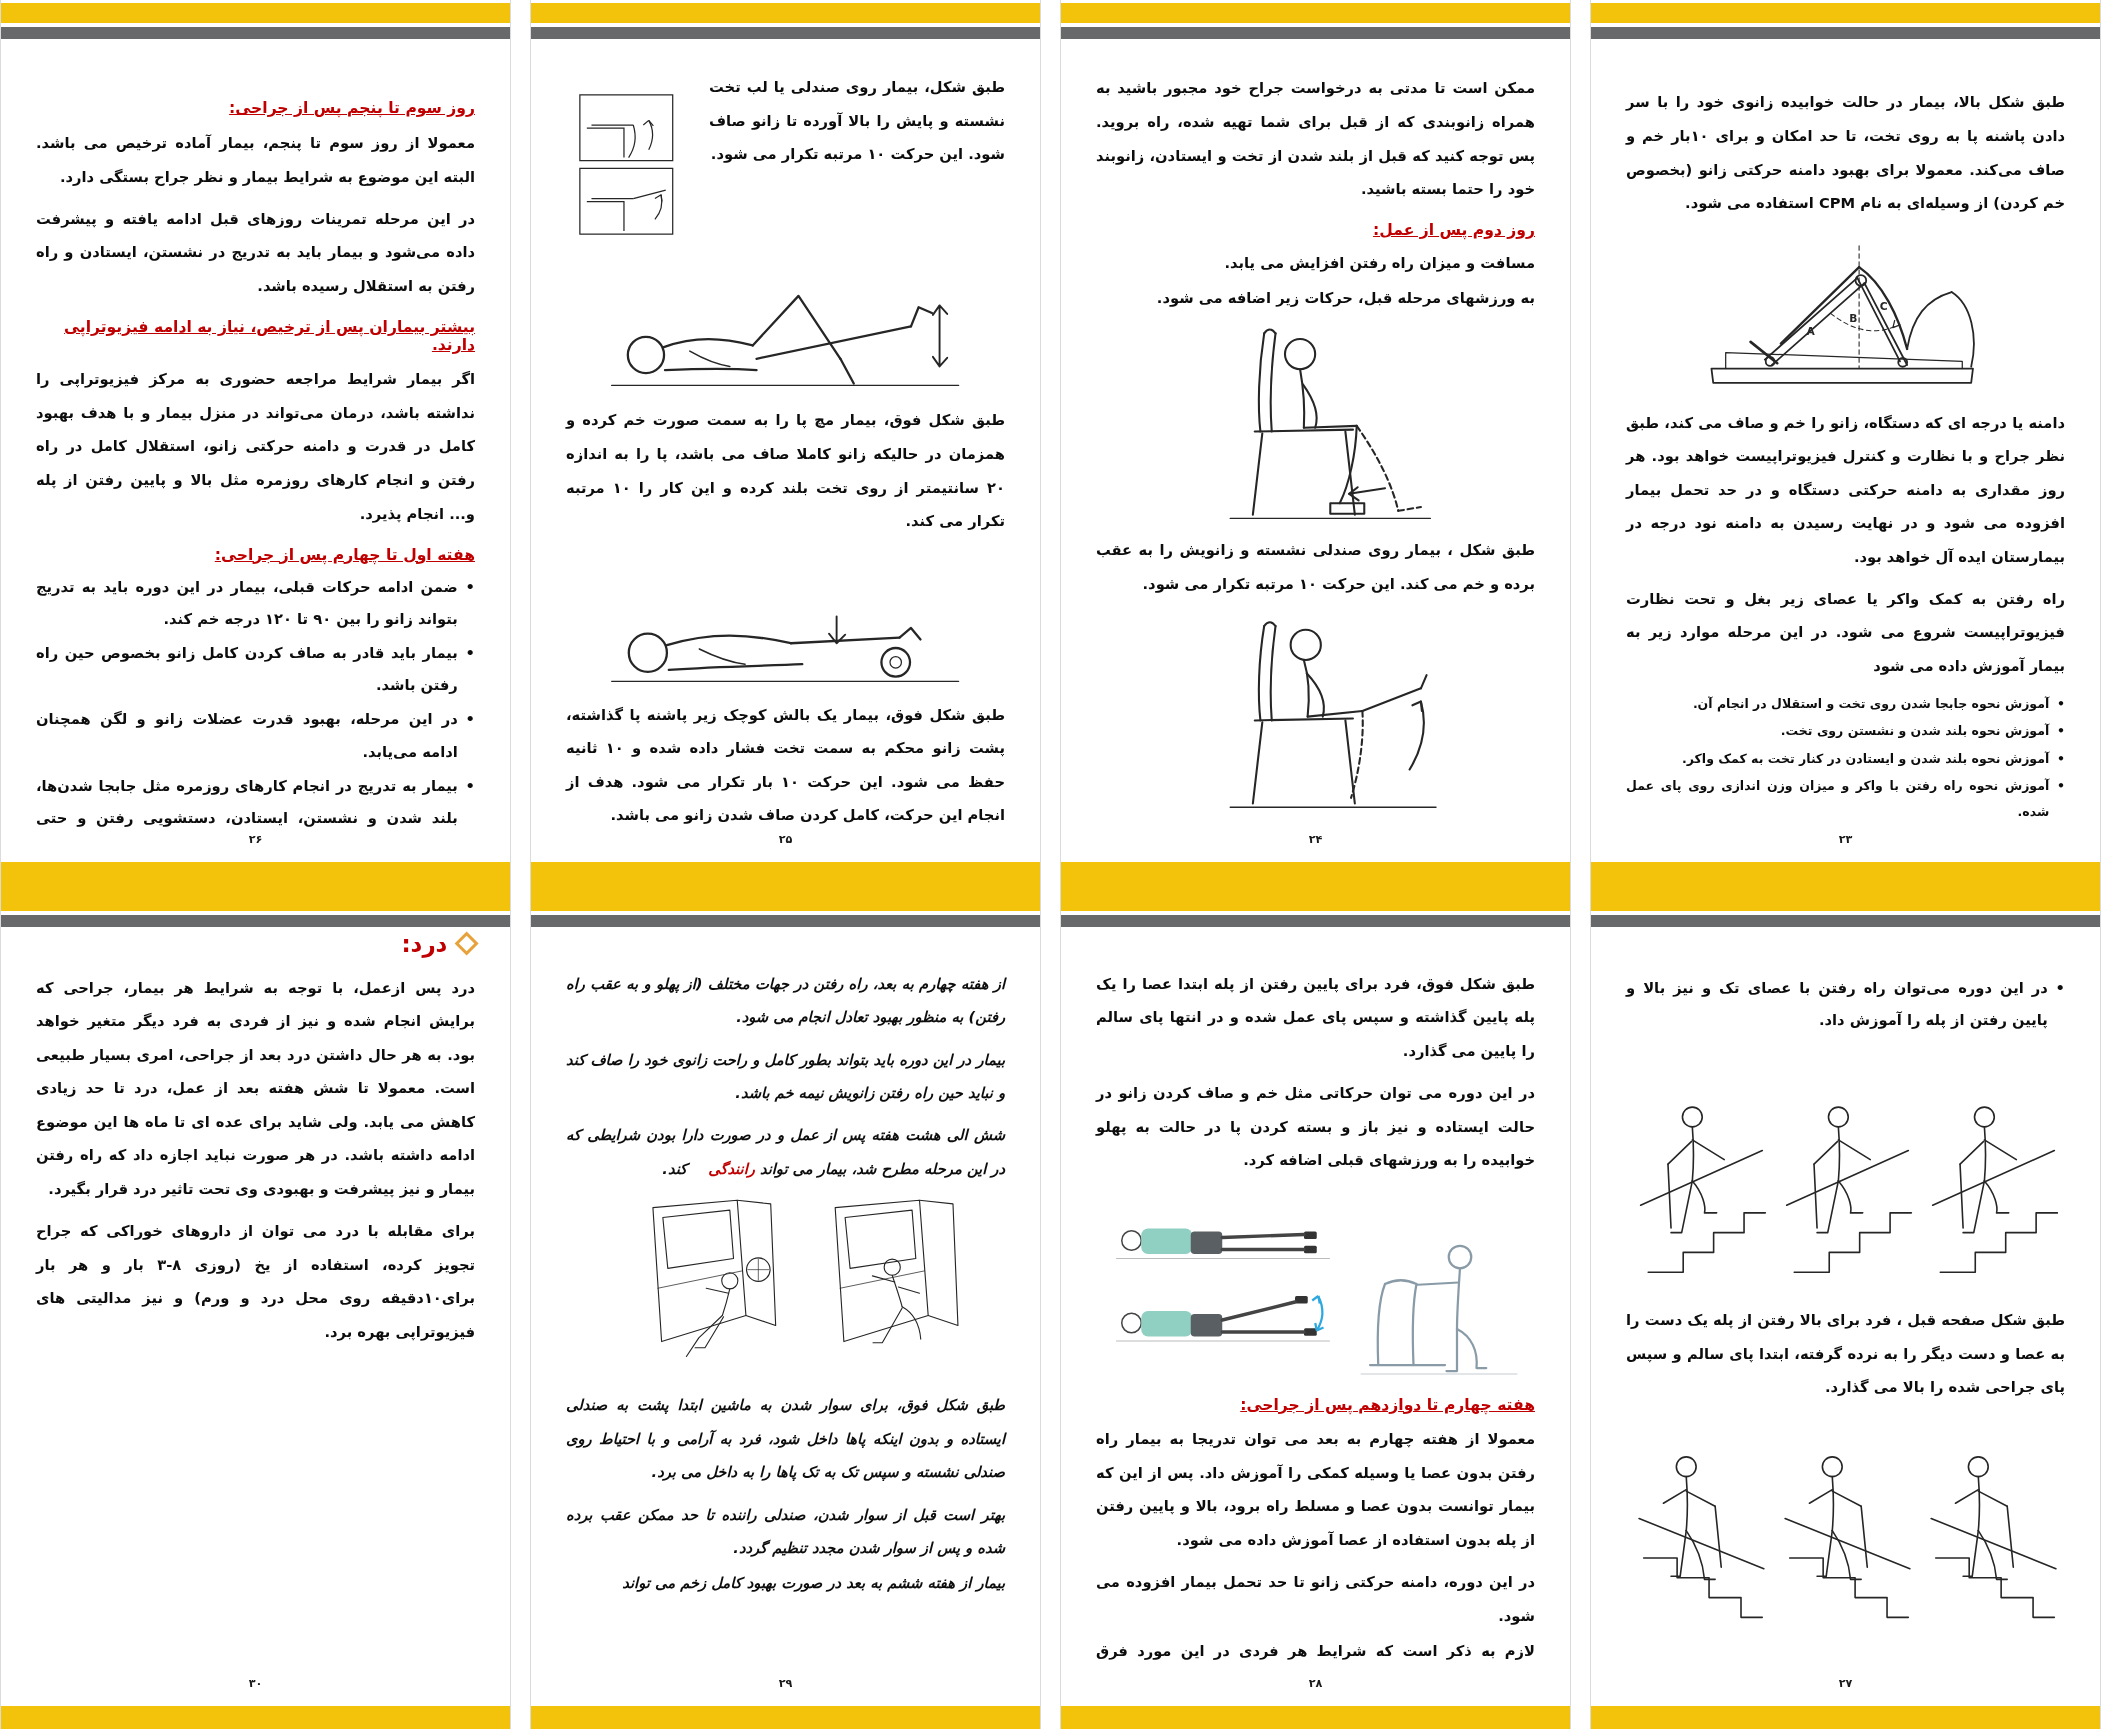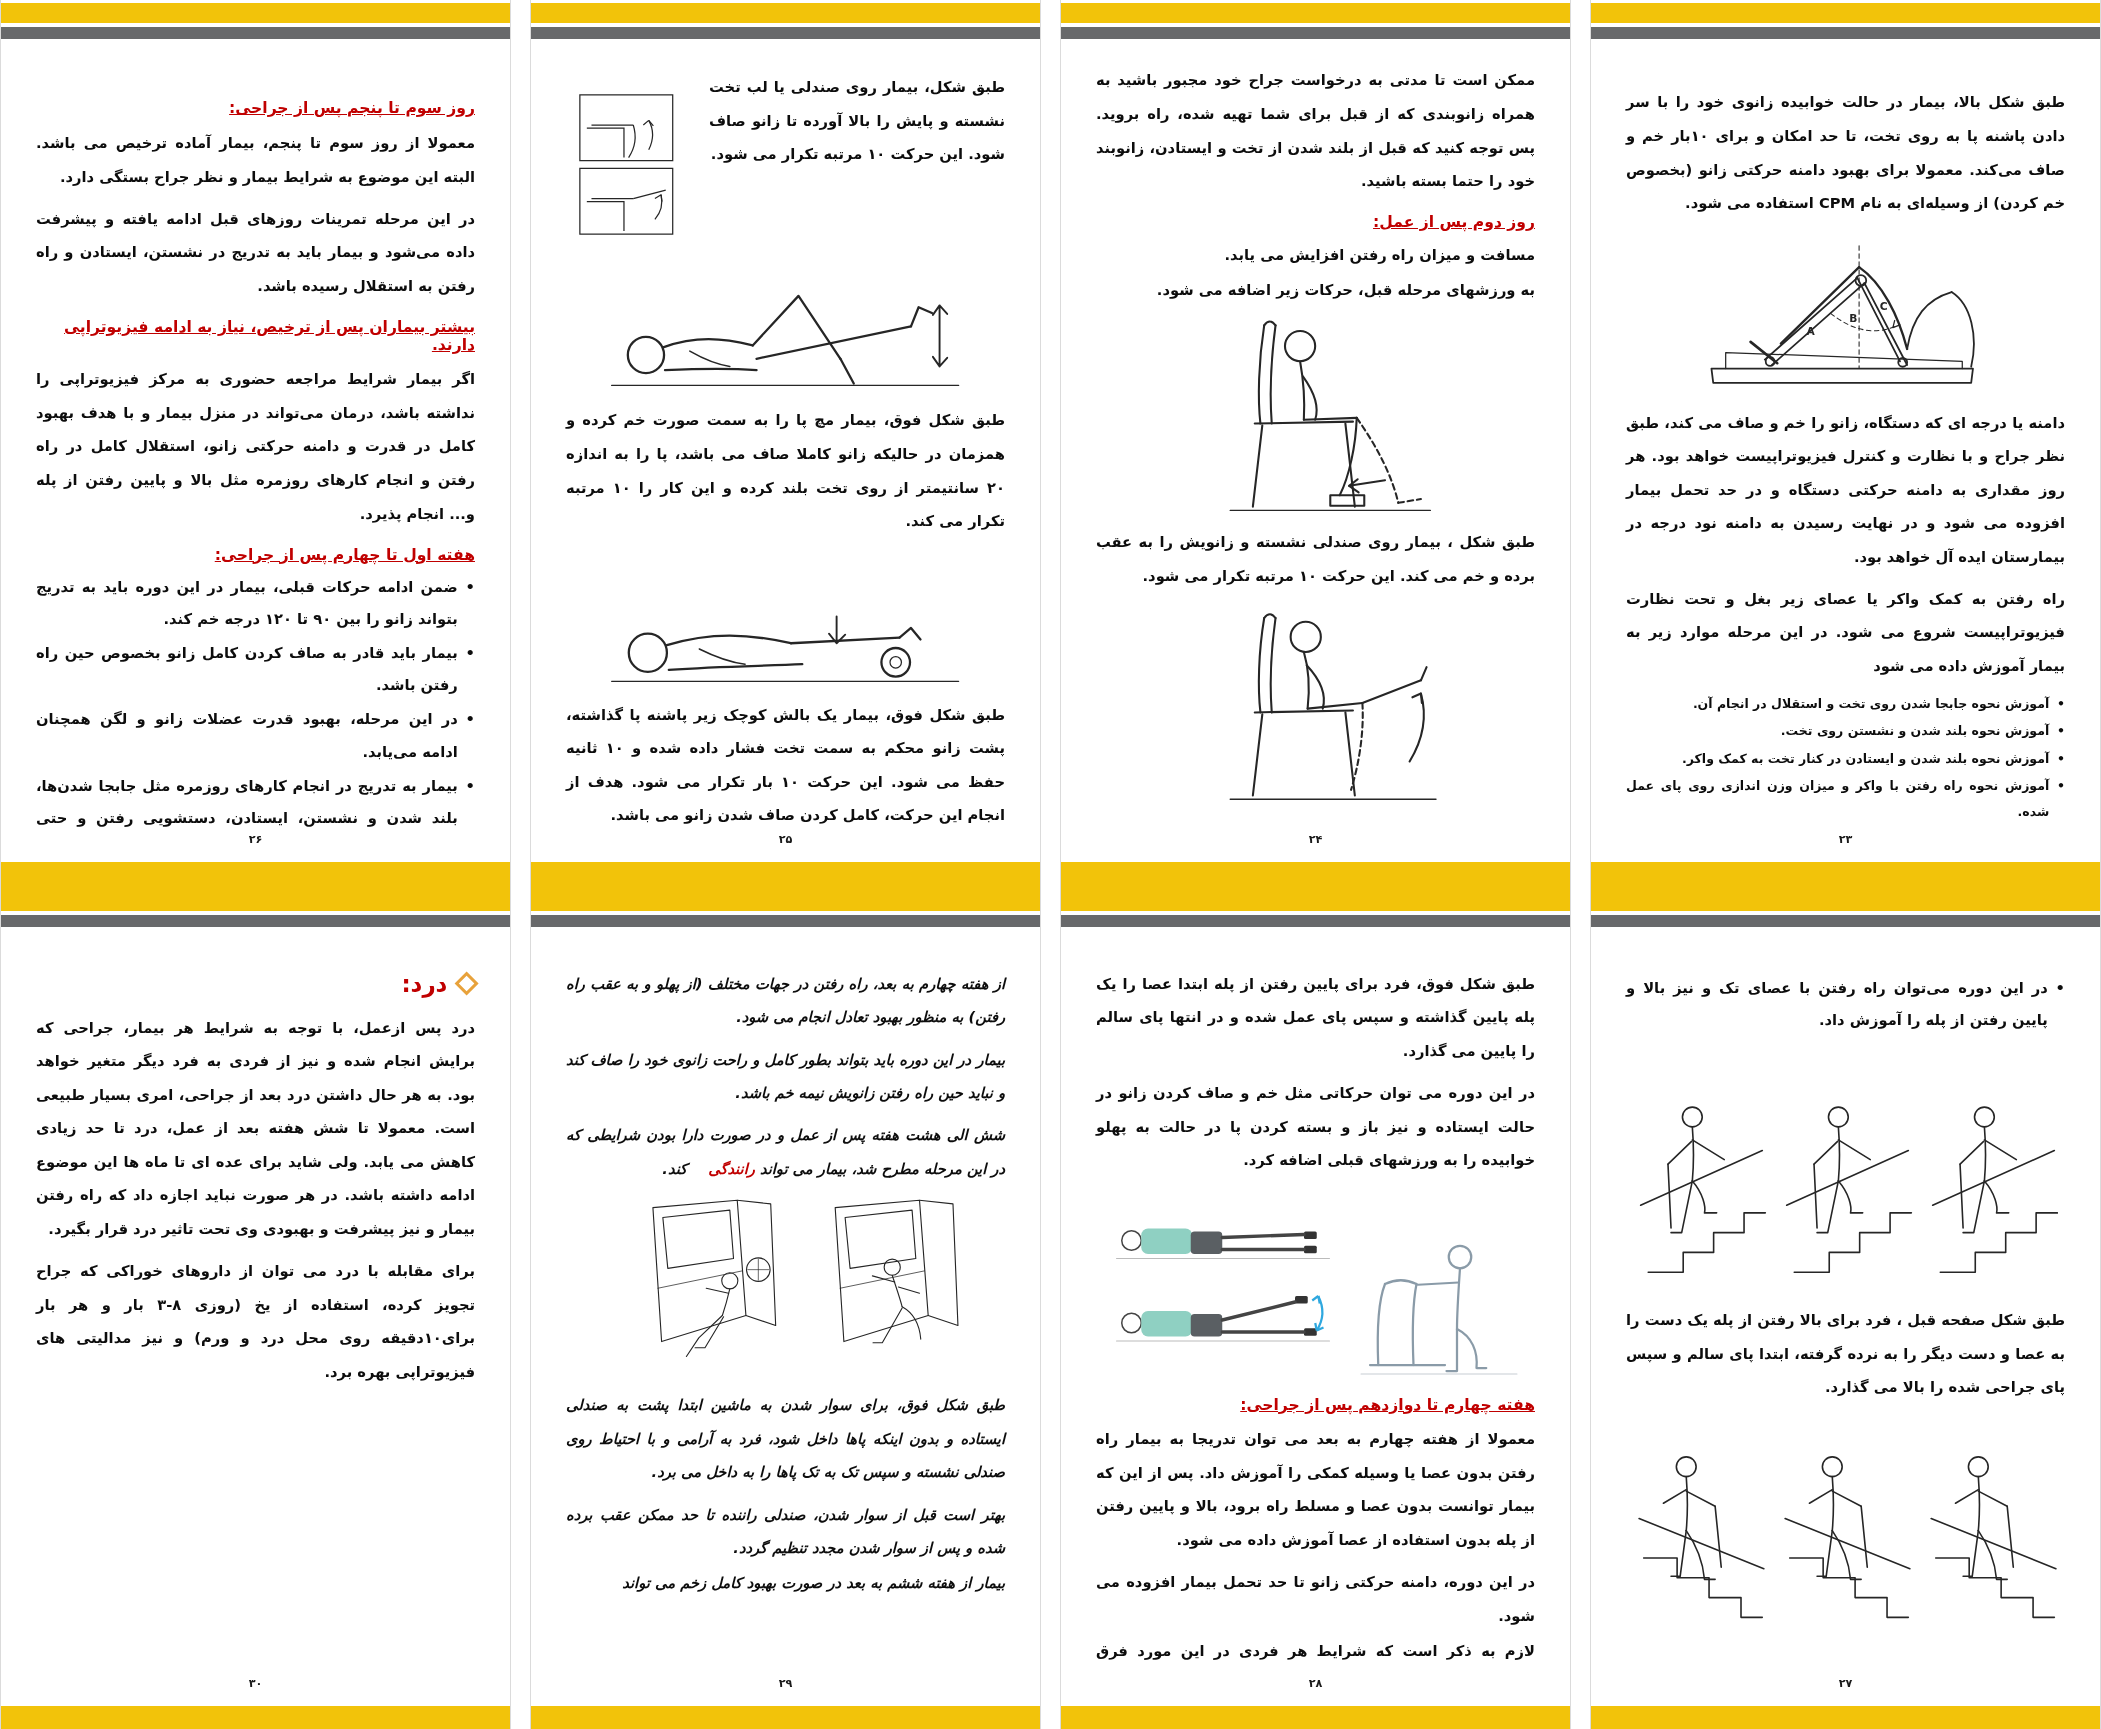--- a/index.html
+++ b/index.html
@@ -125,21 +125,21 @@
           </svg>
         </div>
         <p class="para"><span>طبق شکل فوق، بیمار یک بالش کوچک زیر پاشنه پا گذاشته، پشت زانو محکم به سمت تخت فشار داده شده و ۱۰ ثانیه حفظ می شود. این حرکت ۱۰ بار تکرار می شود. هدف از انجام این حرکت، کامل کردن صاف شدن زانو می باشد.</span></p>
       </div>
       <div class="pnum">۲۵</div>
       <div class="bar-yellow bar-bottom"></div>
     </section>
     <section class="page row1">
       <div class="bar-yellow bar-top"></div>
       <div class="bar-gray"></div>
-      <div class="content" style="padding-top: 16px;">
+      <div class="content" style="padding-top: 24px;">
         <p class="para"><span>ممکن است تا مدتی به درخواست جراح خود مجبور باشید به همراه زانوبندی که از قبل برای شما تهیه شده، راه بروید. پس توجه کنید که قبل از بلند شدن از تخت و ایستادن، زانوبند خود را حتما بسته باشید.</span></p>
         <h3 class="rhead">روز دوم پس از عمل:</h3>
         <p class="para" style="margin: 1.7px 0px;"><span>مسافت و میزان راه رفتن افزایش می یابد.</span></p>
         <p class="para" style="margin: 1.7px 0px;"><span>به ورزشهای مرحله قبل، حرکات زیر اضافه می شود.</span></p>
         <div class="fig" style="height: 203px;">
           <svg viewBox="0 0 280 215" height="203">
 <g fill="none" stroke="#262626" stroke-width="2.2" stroke-linecap="round" stroke-linejoin="round">
 <path d="M86 12 C80 50 79 90 82 116"></path>
               <path d="M98 12 C93 50 92 90 94 116"></path>
               <path d="M86 12 Q92 4 98 12"></path>
@@ -238,21 +238,21 @@
           <span class="dot">•</span>
           <span><span>آموزش نحوه راه رفتن با واکر و میزان وزن اندازی روی پای عمل شده.</span></span>
         </div>
       </div>
       <div class="pnum">۲۳</div>
       <div class="bar-yellow bar-bottom"></div>
     </section>
     <section class="page row2">
       <div class="bar-yellow bar-top"></div>
       <div class="bar-gray"></div>
-      <div class="content" style="padding-top: 40px;">
+      <div class="content" style="">
         <div class="painhead">
           <span class="diamond"></span>
           <span>درد:</span>
         </div>
         <p class="para"><span>درد پس ازعمل، با توجه به شرایط هر بیمار، جراحی که برایش انجام شده و نیز از فردی به فرد دیگر متغیر خواهد بود. به هر حال داشتن درد بعد از جراحی، امری بسیار طبیعی است. معمولا تا شش هفته بعد از عمل، درد تا حد زیادی کاهش می یابد. ولی شاید برای عده ای تا ماه ها این موضوع ادامه داشته باشد. در هر صورت نباید اجازه داد که راه رفتن بیمار و نیز پیشرفت و بهبودی وی تحت تاثیر درد قرار بگیرد.</span></p>
         <p class="para"><span>برای مقابله با درد می توان از داروهای خوراکی که جراح تجویز کرده، استفاده از یخ (روزی ۸-۳ بار و هر بار برای۱۰دقیقه روی محل درد و ورم) و نیز مدالیتی های فیزیوتراپی بهره برد.</span></p>
       </div>
       <div class="pnum">۳۰</div>
       <div class="bar-yellow bar-bottom"></div>
     </section>

